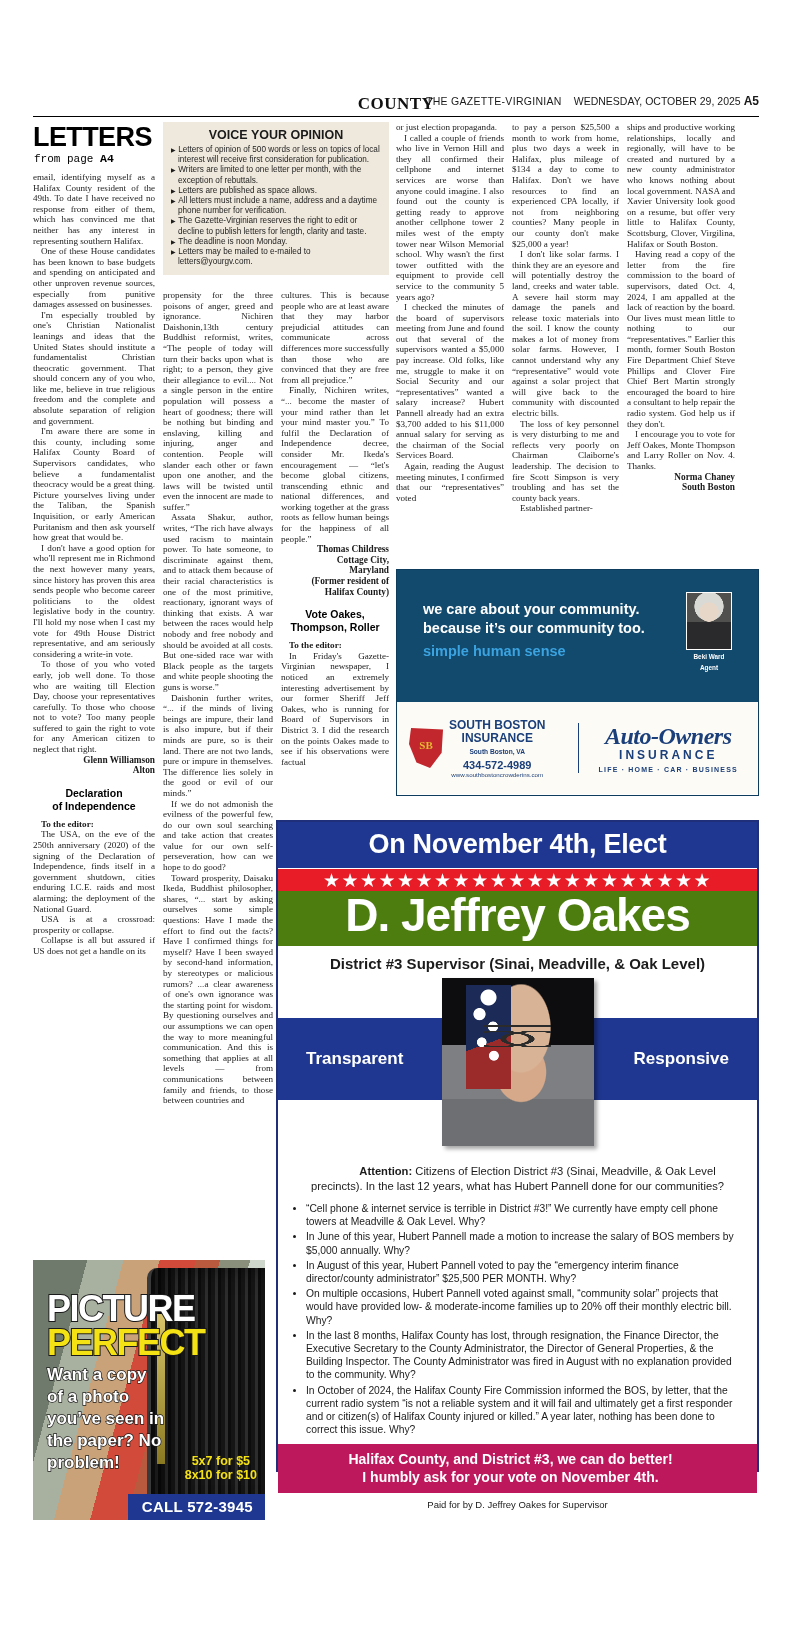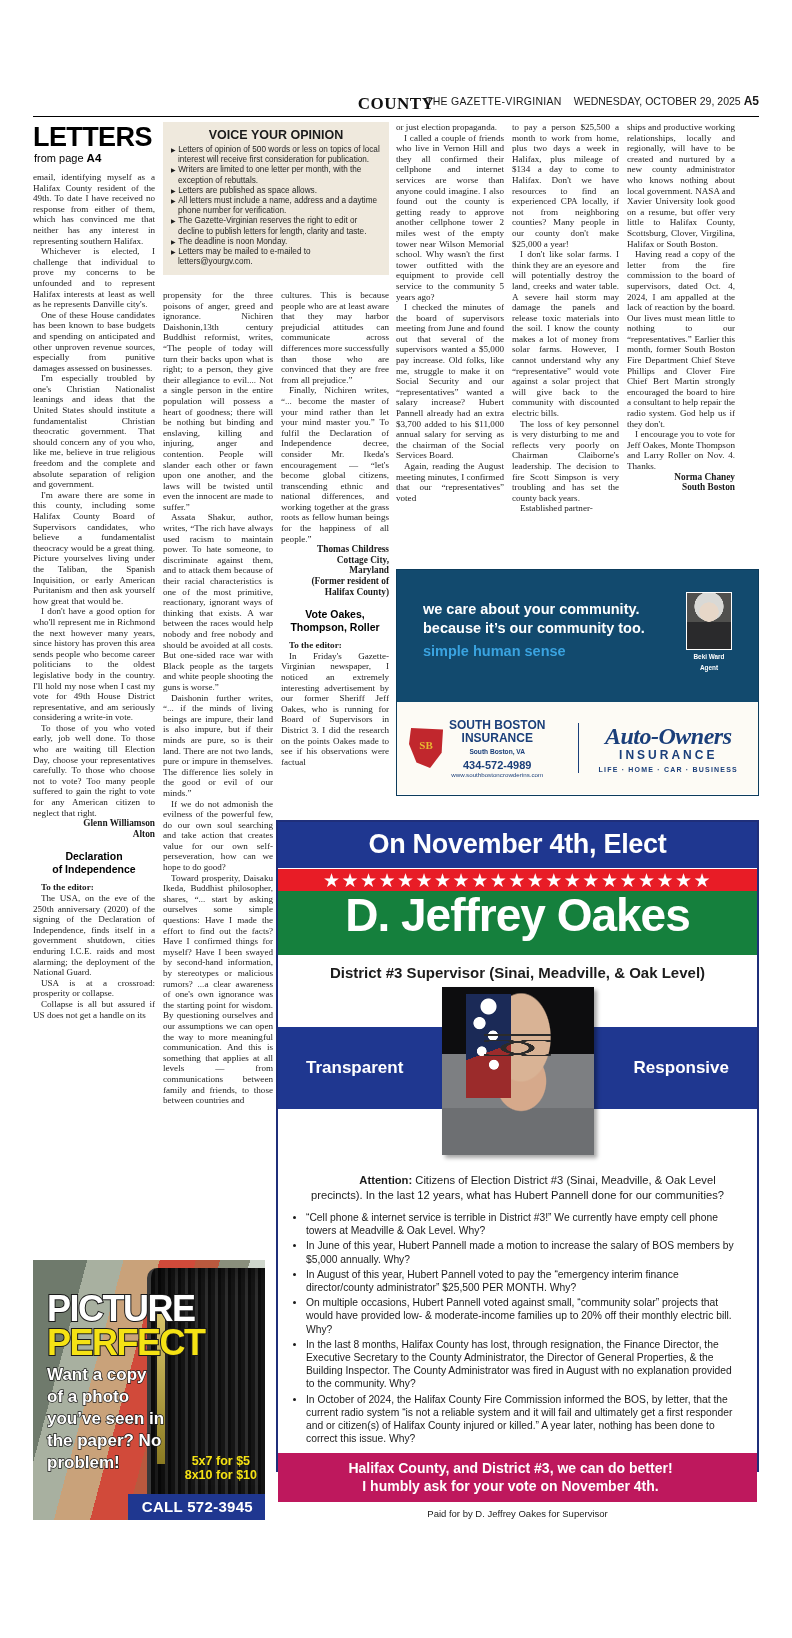--- a/index.html
+++ b/index.html
@@ -55,21 +55,21 @@
   }
   .col p.toed { text-indent: 8px; font-weight: bold; }
 
   .letters-head {
     position: absolute; left: 33px; top: 122px;
     font-family: "Liberation Sans", sans-serif;
     font-weight: bold; font-size: 27px; letter-spacing: -0.6px; color: #000;
   }
   .frompage {
     position: absolute; left: 34px; top: 152px;
-    font-family: Liberation Sans, sans-serif;
+    font-family: Liberation Mono, monospace;
     font-size: 11px; color: #000;
   }
   .frompage b { font-size: 11.5px; }
 
   #col1 { left: 33px; top: 172px; width: 122px; }
   #col2 { left: 163px; top: 290px; width: 110px; }
   #col3 { left: 281px; top: 290px; width: 108px; }
   #col4 { left: 396px; top: 122px; width: 108px; }
   #col5 { left: 512px; top: 122px; width: 107px; }
   #col6 { left: 627px; top: 122px; width: 108px; }
@@ -181,21 +181,21 @@
     font-family: "Liberation Sans", sans-serif; font-weight: bold;
     font-size: 27px; color: #fff; letter-spacing: -0.3px;
   }
   .pol-stars {
     background: #e81c26; text-align: center; padding: 2px 0 0 0;
     border-top: 1.5px solid #fff; letter-spacing: 1.5px;
     font-size: 19px; color: #fff; line-height: 20px; overflow: hidden;
     white-space: nowrap;
   }
   .pol-name {
-    background: #15803d; text-align: center; padding: 0 0 15px 0;
+    background: #4d7c0f; text-align: center; padding: 0 0 6px 0;
   }
   .pol-name-txt {
     font-family: "Liberation Sans", sans-serif; font-weight: bold;
     font-size: 46px; color: #fff; letter-spacing: -1px; line-height: 49px;
   }
   .pol-district {
     text-align: center; padding: 9px 0 6px 0;
     font-family: "Liberation Sans", sans-serif; font-weight: bold;
     font-size: 15px; color: #1c1c1c;
   }
@@ -342,21 +342,20 @@
       <li>Letters are published as space allows.</li>
       <li>All letters must include a name, address and a daytime phone number for verification.</li>
       <li>The Gazette-Virginian reserves the right to edit or decline to publish letters for length, clarity and taste.</li>
       <li>The deadline is noon Monday.</li>
       <li>Letters may be mailed to e-mailed to letters@yourgv.com.</li>
     </ul>
   </div>
 
   <div class="col" id="col1">
     <p class="noind">email, identifying myself as a Halifax County resident of the 49th. To date I have received no response from either of them, which has convinced me that neither has any interest in representing southern Halifax.</p>
-    <p>Whichever is elected, I challenge that individual to prove my concerns to be unfounded and to represent Halifax interests at least as well as he represents Danville city's.</p>
     <p>One of these House candidates has been known to base budgets and spending on anticipated and other unproven revenue sources, especially from punitive damages assessed on businesses.</p>
     <p>I'm especially troubled by one's Christian Nationalist leanings and ideas that the United States should institute a fundamentalist Christian theocratic government. That should concern any of you who, like me, believe in true religious freedom and the complete and absolute separation of religion and government.</p>
     <p>I'm aware there are some in this county, including some Halifax County Board of Supervisors candidates, who believe a fundamentalist theocracy would be a great thing. Picture yourselves living under the Taliban, the Spanish Inquisition, or early American Puritanism and then ask yourself how great that would be.</p>
     <p>I don't have a good option for who'll represent me in Richmond the next however many years, since history has proven this area sends people who become career politicians to the oldest legislative body in the country. I'll hold my nose when I cast my vote for 49th House District representative, and am seriously considering a write-in vote.</p>
     <p>To those of you who voted early, job well done. To those who are waiting till Election Day, choose your representatives carefully. To those who choose not to vote? Too many people suffered to gain the right to vote for any American citizen to neglect that right.</p>
     <p class="sig">Glenn Williamson</p>
     <p class="sig">Alton</p>
     <h3 class="subhead" style="white-space:pre-line">Declaration
 of Independence</h3>
     <p class="toed">To the editor:</p>

